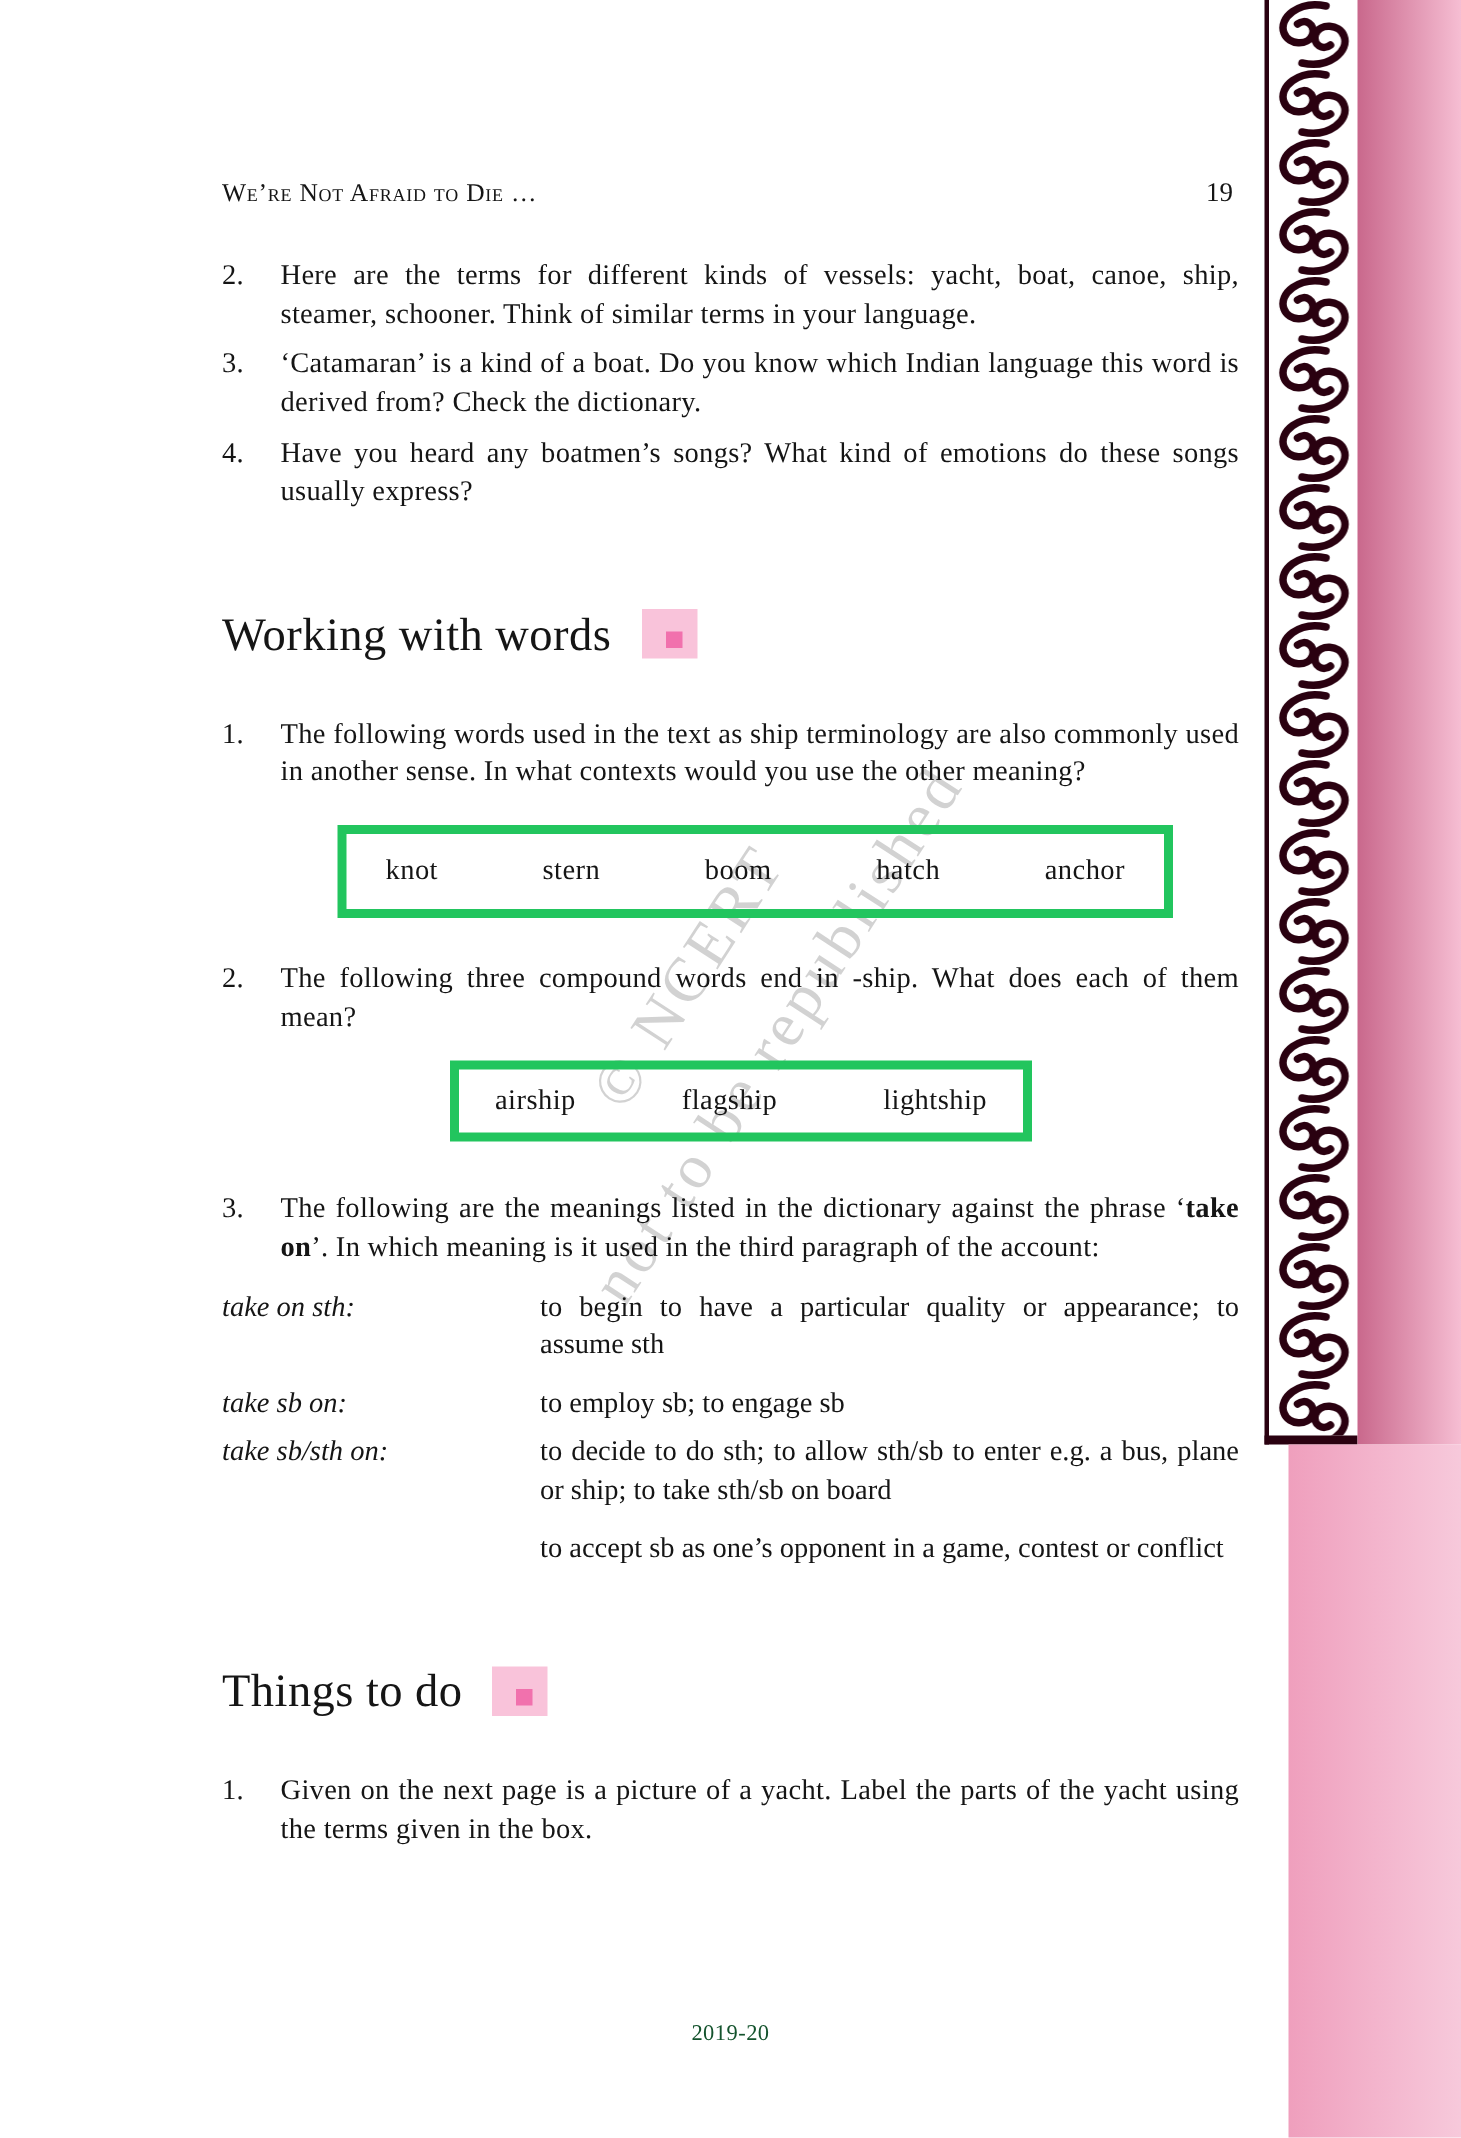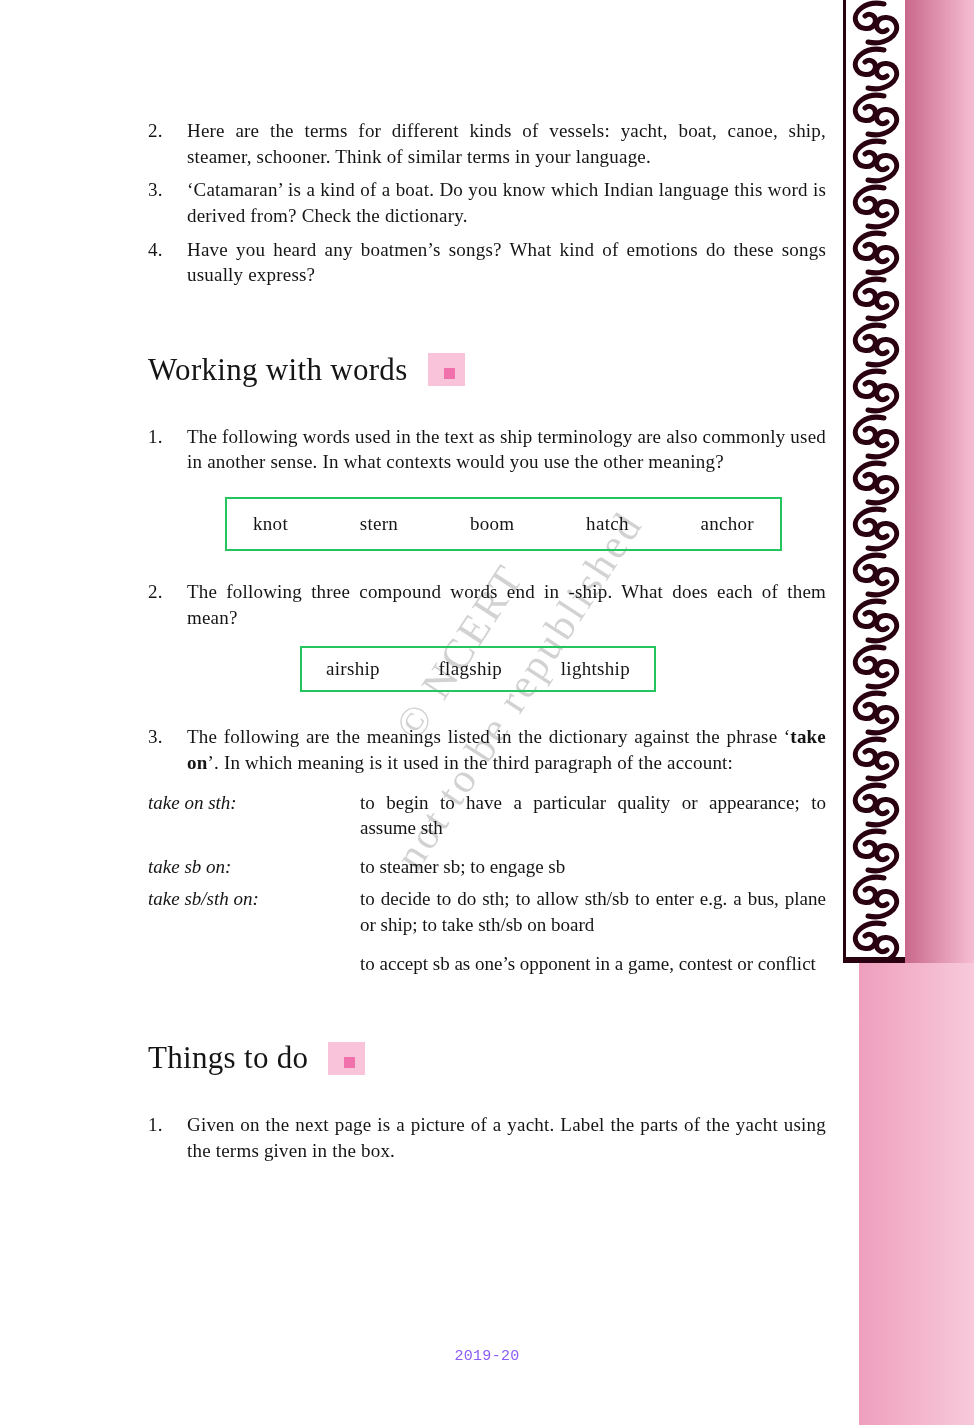--- a/index.html
+++ b/index.html
@@ -60,48 +60,52 @@
   .deco-square {
     display:inline-block; width:37px; height:33px; margin-left:20px;
     background:var(--accent-pink-light, #f9c3da); position:relative;
   }
   .deco-inner {
     position:absolute; right:10px; bottom:7px; width:11px; height:11px;
     background:var(--accent-pink-dark, #f171ad);
   }
 
   .word-box {
-    border:2px solid #22c55e; display:flex; justify-content:space-between;
+    border:6px solid #22c55e; display:flex; justify-content:space-between;
     font-size:19px; letter-spacing:0.3px;
   }
   .word-box-1 { width:557px; margin:22px 0 28px 77px; padding:14px 26px; }
-  .word-box-2 { width:356px; margin:16px 0 32px 152px; padding:10px 24px; }
+  .word-box-2 { width:388px; margin:16px 0 32px 152px; padding:10px 24px; }
 
   .definitions { margin-top:14px; }
   .def-row { display:flex; font-size:19px; line-height:1.33; margin-bottom:14px; }
   .def-row.tight { margin-bottom:7px; }
   .def-term { width:212px; flex:none; font-style:italic; }
   .def-meaning { flex:1; text-align:justify; }
 
   .page-footer {
     position:absolute; left:0; top:1348px; width:974px; text-align:center;
-    font-family:Liberation Mono, monospace; font-size:15px; letter-spacing:0.3px;
-    z-index:2; color:#8b5cf6;
+    font-family:Liberation Serif, serif; font-size:15px; letter-spacing:0.3px;
+    z-index:2; color:#14532d;
   }
 </style>
 </head>
 <body>
 
 <div class="watermark">
   <div>© NCERT</div>
   <div>not to be republished</div>
 </div>
 
 <div class="content">
 
+  <div class="page-header">
+    <span class="running-title">We’re Not Afraid to Die …</span>
+    <span class="page-number">19</span>
+  </div>
 
   <div class="q-item">
     <span class="q-num">2.</span>
     <span class="q-text">Here are the terms for different kinds of vessels: yacht, boat, canoe, ship, steamer, schooner. Think of similar terms in your language.</span>
   </div>
   <div class="q-item">
     <span class="q-num">3.</span>
     <span class="q-text">‘Catamaran’ is a kind of a boat. Do you know which Indian language this word is derived from? Check the dictionary.</span>
   </div>
   <div class="q-item">
@@ -145,21 +149,21 @@
     <span class="q-text"><span>The following are the meanings listed in the dictionary against the phrase ‘</span><b>take on</b><span>’. In which meaning is it used in the third paragraph of the account:</span></span>
   </div>
 
   <div class="definitions">
     <div class="def-row">
       <div class="def-term">take on sth:</div>
       <div class="def-meaning">to begin to have a particular quality or appearance; to assume sth</div>
     </div>
     <div class="def-row tight">
       <div class="def-term">take sb on:</div>
-      <div class="def-meaning">to steamer sb; to engage sb</div>
+      <div class="def-meaning">to employ sb; to engage sb</div>
     </div>
     <div class="def-row">
       <div class="def-term">take sb/sth on:</div>
       <div class="def-meaning">to decide to do sth; to allow sth/sb to enter e.g. a bus, plane or ship; to take sth/sb on board</div>
     </div>
     <div class="def-row">
       <div class="def-term"></div>
       <div class="def-meaning">to accept sb as one’s opponent in a game, contest or conflict</div>
     </div>
   </div>

